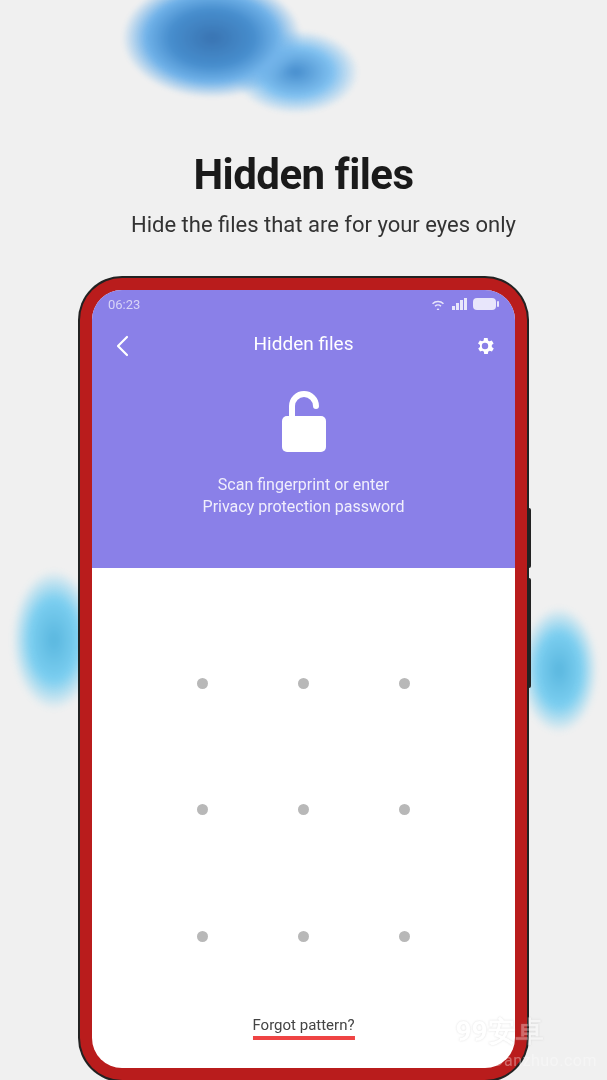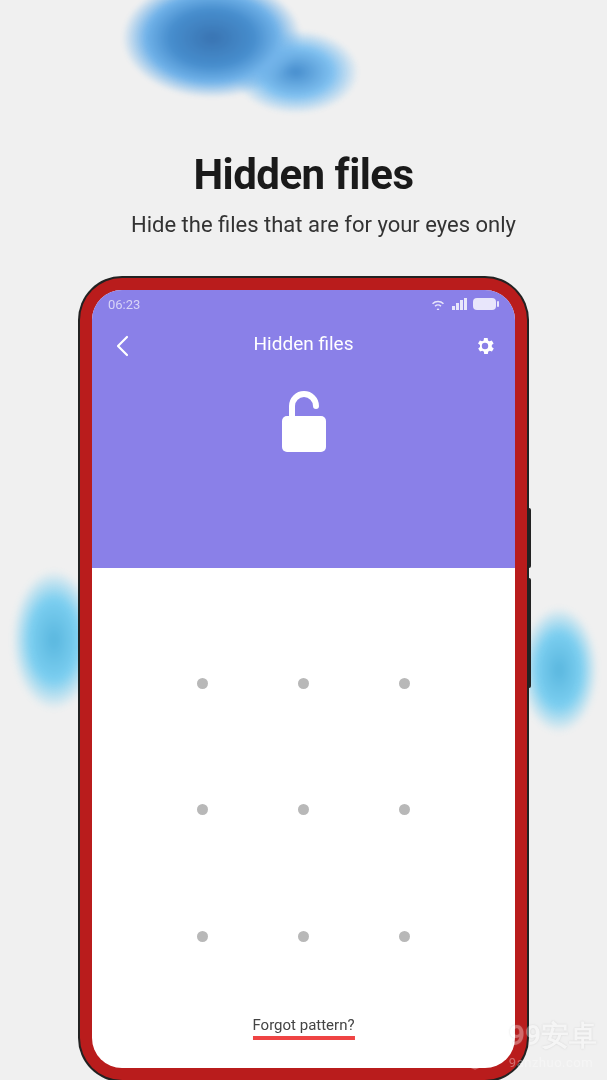--- a/index.html
+++ b/index.html
@@ -190,21 +190,21 @@
     align-items: center;
     gap: 12px;
     opacity: 0.35;
   }
   .watermark-logo {
     width: 44px;
     height: 52px;
   }
   .watermark-text { text-align:left; }
   .watermark-main { font-size: 28px; font-weight:700; color:#fff; text-shadow:0 0 2px #999; }
-  .watermark-sub { font-size: 13px; color:#fff; letter-spacing:0.5px; }
+  .watermark-sub { font-size: 16px; color:#fff; letter-spacing:0.5px;margin-left:39px; }
 </style>
 </head>
 <body>
 
 <div class="ink-top"></div>
 <div class="ink-left"></div>
 <div class="ink-right"></div>
 
 <h1 class="page-title">Hidden files</h1>
 <p class="page-subtitle">Hide the files that are for your eyes only</p>
@@ -245,20 +245,22 @@
             <path fill="#fff" d="M19.4 13a7.5 7.5 0 000-2l2-1.6-2-3.4-2.4.9a7.5 7.5 0 00-1.7-1l-.4-2.5h-4l-.4 2.5a7.5 7.5 0 00-1.7 1l-2.4-.9-2 3.4L6.6 11a7.5 7.5 0 000 2l-2 1.6 2 3.4 2.4-.9a7.5 7.5 0 001.7 1l.4 2.5h4l.4-2.5a7.5 7.5 0 001.7-1l2.4.9 2-3.4zM12 15.5A3.5 3.5 0 1115.5 12 3.5 3.5 0 0112 15.5z"></path>
           </svg>
       </div>
       <div class="lock-icon">
         <svg width="56" height="64" viewBox="0 0 56 64">
           <path d="M16 26 V16 a12 12 0 0 1 24 0" stroke="#fff" stroke-width="6" fill="none" stroke-linecap="round"></path>
           <rect x="6" y="26" width="44" height="36" rx="5" fill="#fff"></rect>
         </svg>
       </div>
       <div class="header-msg">
+        <div>Scan fingerprint or enter</div>
+        <div>Privacy protection password</div>
       </div>
     </div>
 
     <div class="pattern-area">
       <div class="pattern-dot"></div>
       <div class="pattern-dot"></div>
       <div class="pattern-dot"></div>
       <div class="pattern-dot"></div>
       <div class="pattern-dot"></div>
       <div class="pattern-dot"></div>

